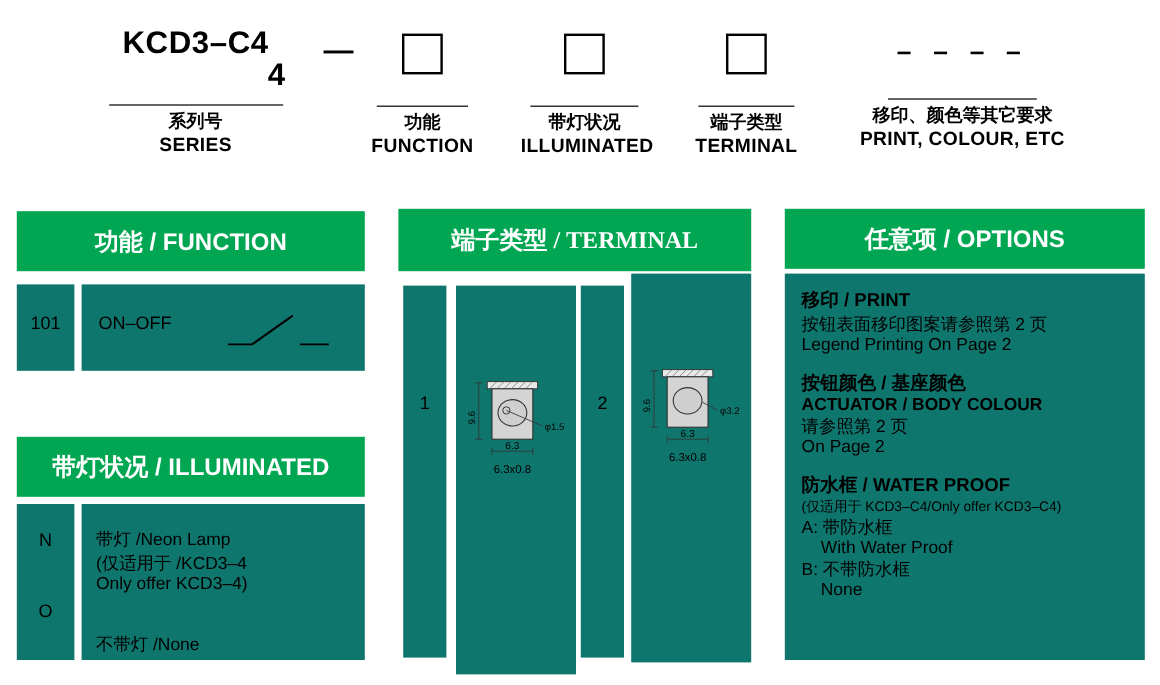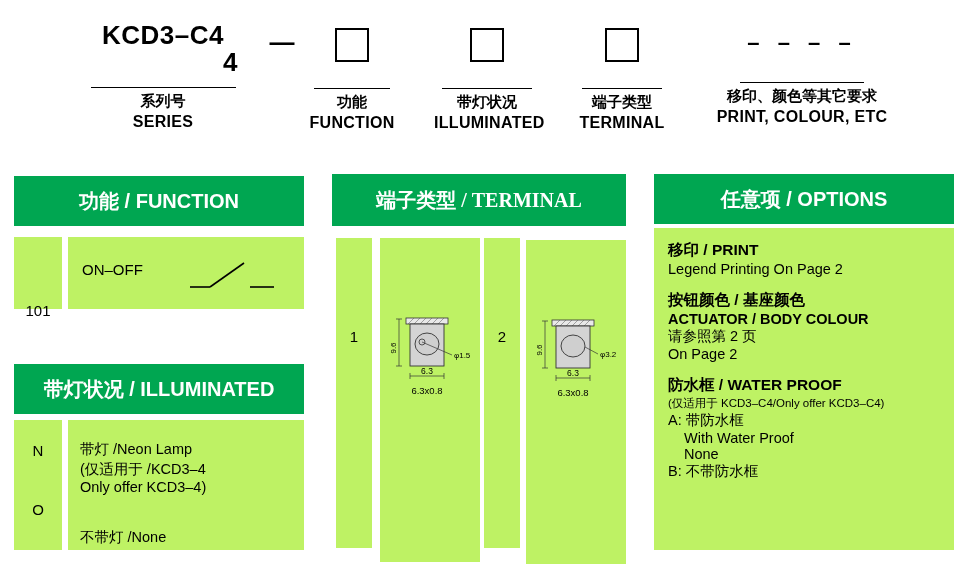--- a/index.html
+++ b/index.html
@@ -84,38 +84,37 @@
     justify-content: center;
     box-sizing: border-box;
   }
   .green-bar span {
     font-size: 20px;
     font-weight: bold;
     white-space: nowrap;
   }
   .grey-box {
     position: absolute;
-    background: #bef264;
+    background: #0f766e;
     box-sizing: border-box;
   }
 
   
   #fn-code {
     left: 14px;
     top: 237px;
     width: 48px;
     height: 72px;
   }
   #fn-code .cell-text {
     position: absolute;
     left: 0; right: 0;
     top: 24px;
     text-align: center;
     font-size: 15px;
-    margin-top: 41px;
   }
   #fn-desc {
     left: 68px;
     top: 237px;
     width: 236px;
     height: 72px;
   }
   #fn-desc .desc-label {
     position: absolute;
     left: 14px;
@@ -327,21 +326,21 @@
     <line x1="64" y1="73" x2="64" y2="79" stroke="#333" stroke-width="0.7"></line>
     <text x="47" y="74" font-size="8.5" fill="#000" text-anchor="middle" font-family="Liberation Sans, sans-serif">6.3</text>
 
     <text x="47" y="94" font-size="9.5" fill="#000" text-anchor="middle" font-family="Liberation Sans, sans-serif">6.3x0.8</text>
   </svg>
 </div>
 
 <div class="grey-box term-code" style="left:484px; top:238px;">
   <div class="tcode">2</div>
 </div>
-<div class="grey-box term-draw" style="left:526px; top:240px;">
+<div class="grey-box term-draw" style="left:526px; top:228px;">
   <svg width="100" height="140" viewBox="0 0 100 140">
     <rect x="26" y="18" width="42" height="6" fill="#e9e9e9" stroke="#333" stroke-width="0.8"></rect>
     <line x1="28" y1="24" x2="34" y2="18" stroke="#555" stroke-width="0.5"></line>
     <line x1="34" y1="24" x2="40" y2="18" stroke="#555" stroke-width="0.5"></line>
     <line x1="40" y1="24" x2="46" y2="18" stroke="#555" stroke-width="0.5"></line>
     <line x1="46" y1="24" x2="52" y2="18" stroke="#555" stroke-width="0.5"></line>
     <line x1="52" y1="24" x2="58" y2="18" stroke="#555" stroke-width="0.5"></line>
     <line x1="58" y1="24" x2="64" y2="18" stroke="#555" stroke-width="0.5"></line>
     <rect x="30" y="24" width="34" height="42" fill="#d4d4d4" stroke="#333" stroke-width="0.9"></rect>
     <ellipse cx="47" cy="44" rx="12" ry="11" fill="#cfcfcf" stroke="#333" stroke-width="0.9"></ellipse>
@@ -359,30 +358,31 @@
   </svg>
 </div>
 
 <div class="green-bar" style="left:654px; top:174px; width:300px; height:50px;">
   <span>任意项 / OPTIONS</span>
 </div>
 
 <div class="grey-box" id="opt-box">
 
   <div class="opt-title">移印 / PRINT</div>
+  <div class="opt-line">按钮表面移印图案请参照第 2 页</div>
   <div class="opt-line">Legend Printing On Page 2</div>
 
   <div class="opt-gap"></div>
 
   <div class="opt-title">按钮颜色 / 基座颜色</div>
   <div class="opt-line bold">ACTUATOR / BODY COLOUR</div>
   <div class="opt-line">请参照第 2 页</div>
   <div class="opt-line">On Page 2</div>
 
   <div class="opt-gap"></div>
 
   <div class="opt-title">防水框 / WATER PROOF</div>
   <div class="opt-small">(仅适用于 KCD3–C4/Only offer KCD3–C4)</div>
   <div class="opt-line">A: 带防水框</div>
   <div class="opt-line opt-indent">With Water Proof</div>
+  <div class="opt-line">B: 不带防水框</div>
   <div class="opt-line opt-indent">None</div>
-  <div class="opt-line">B: 不带防水框</div>
 </div>
 
 </body></html>

